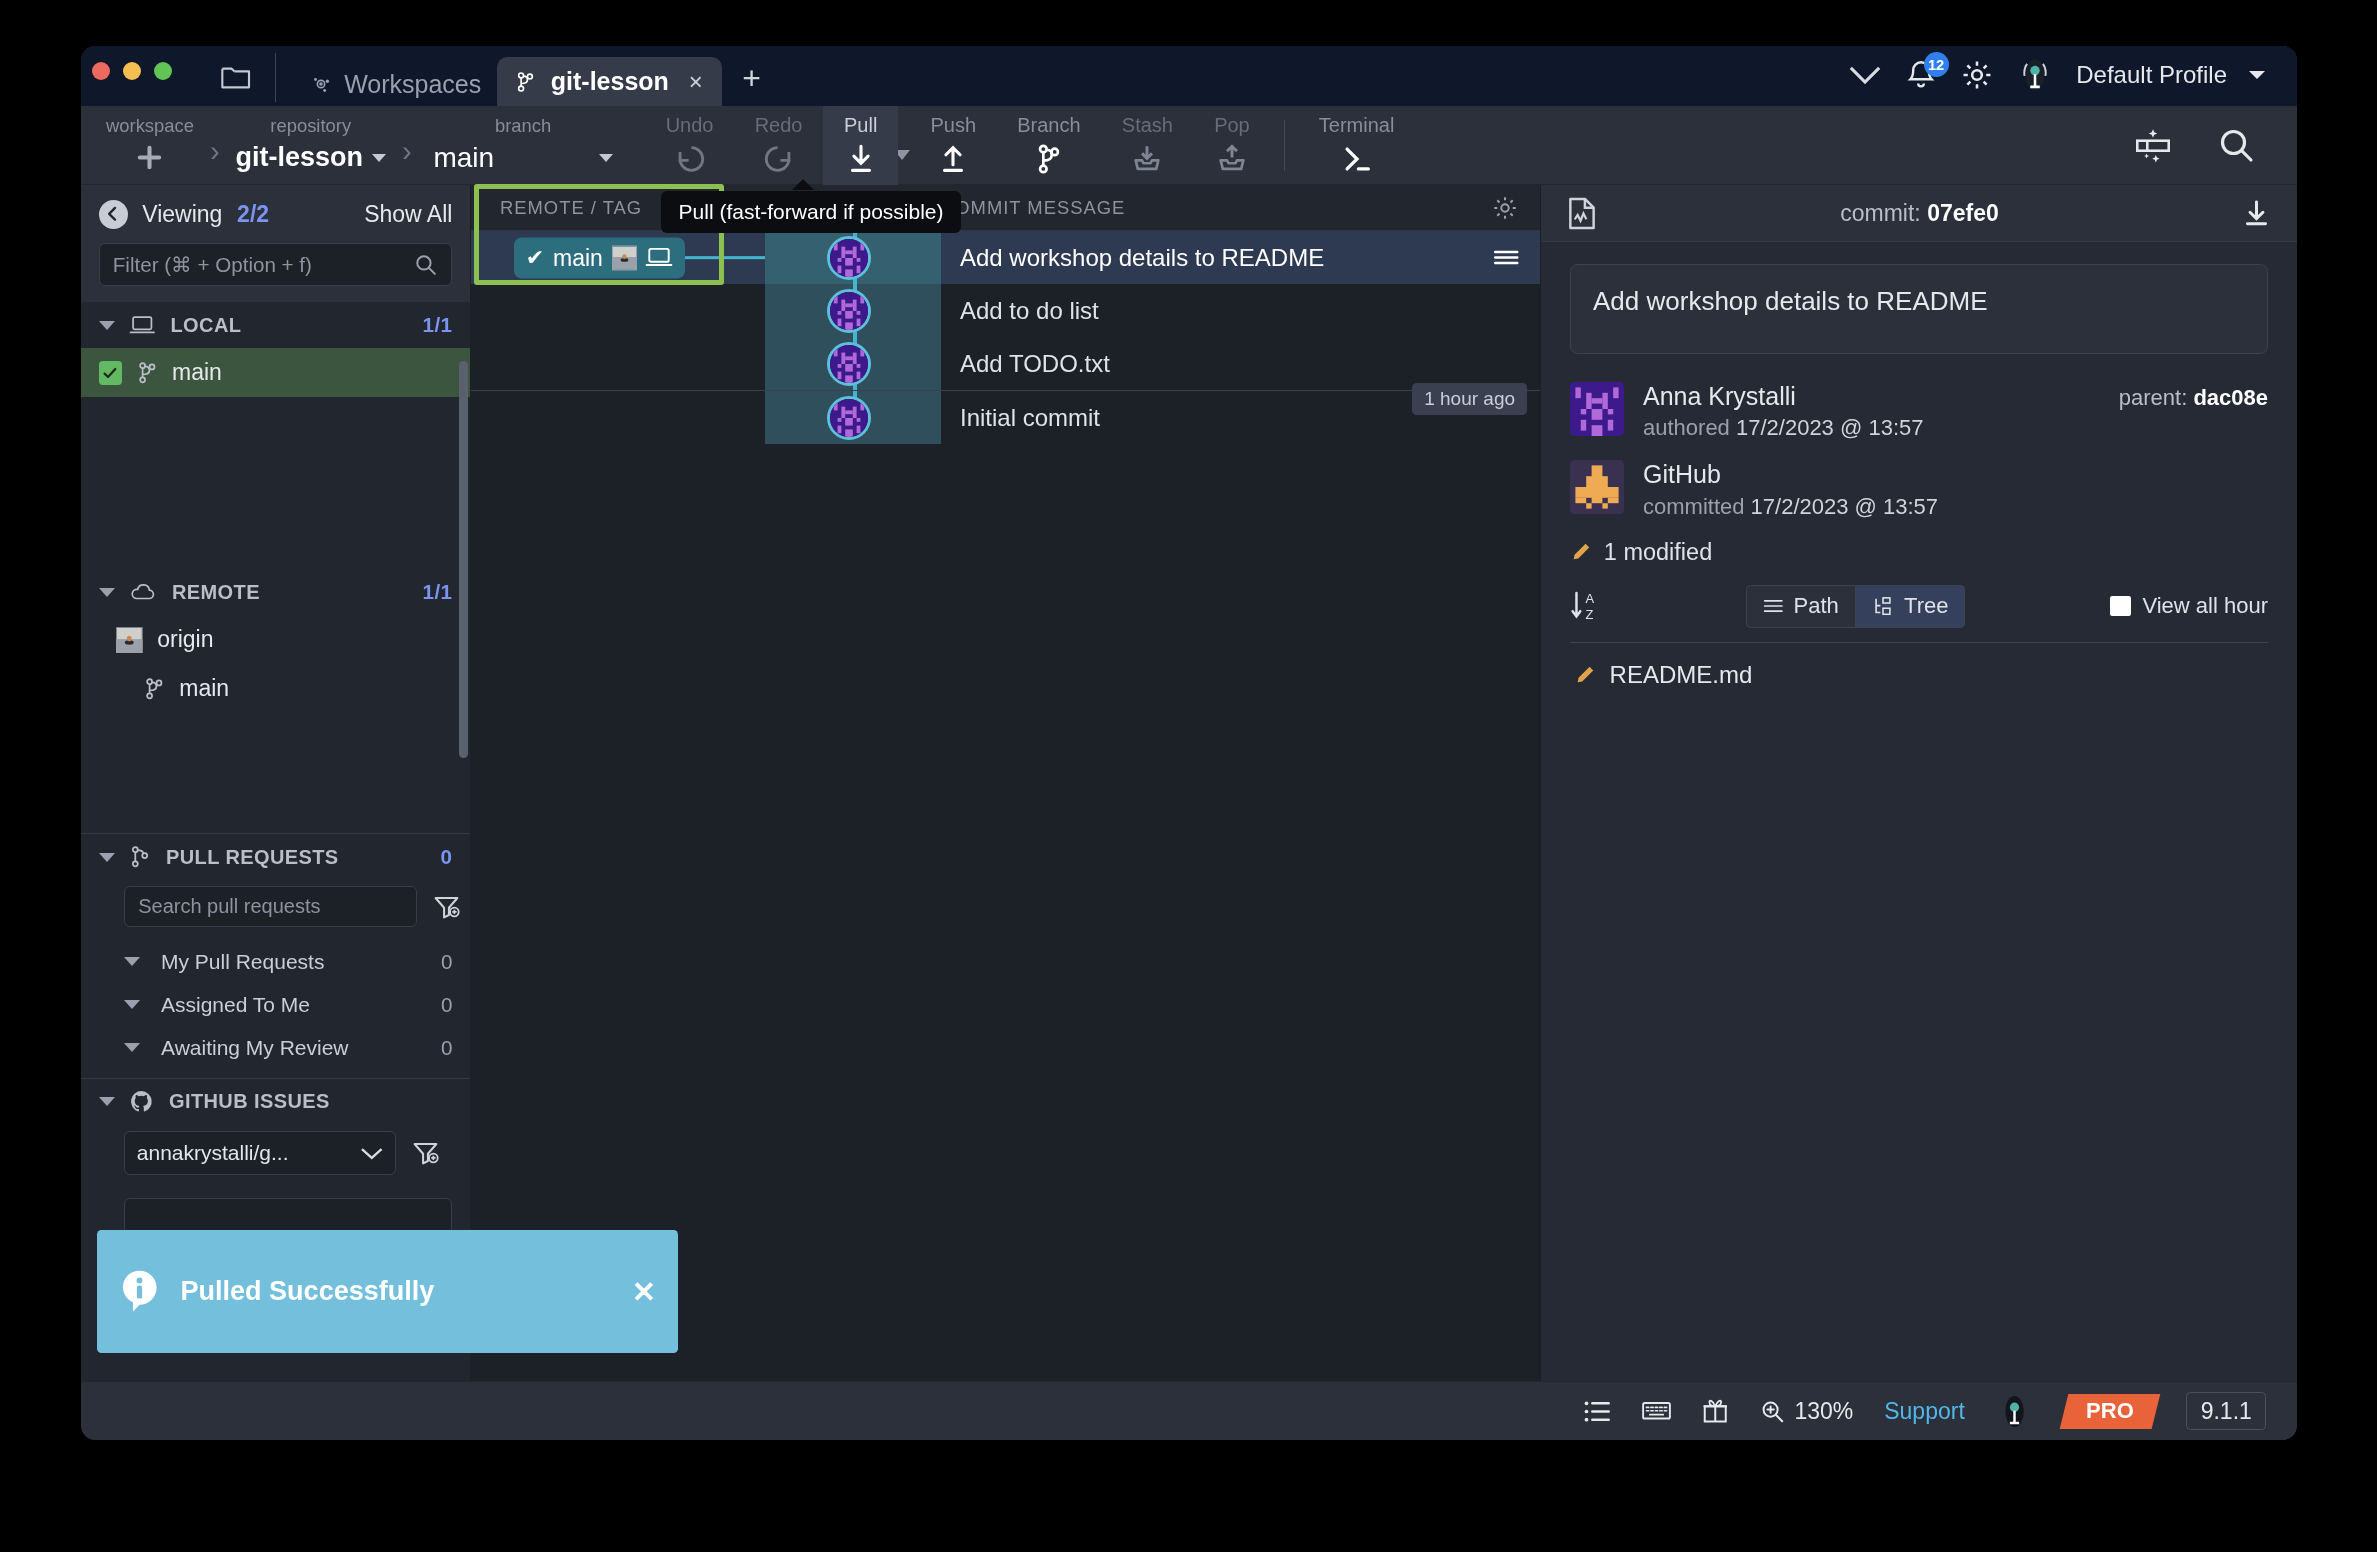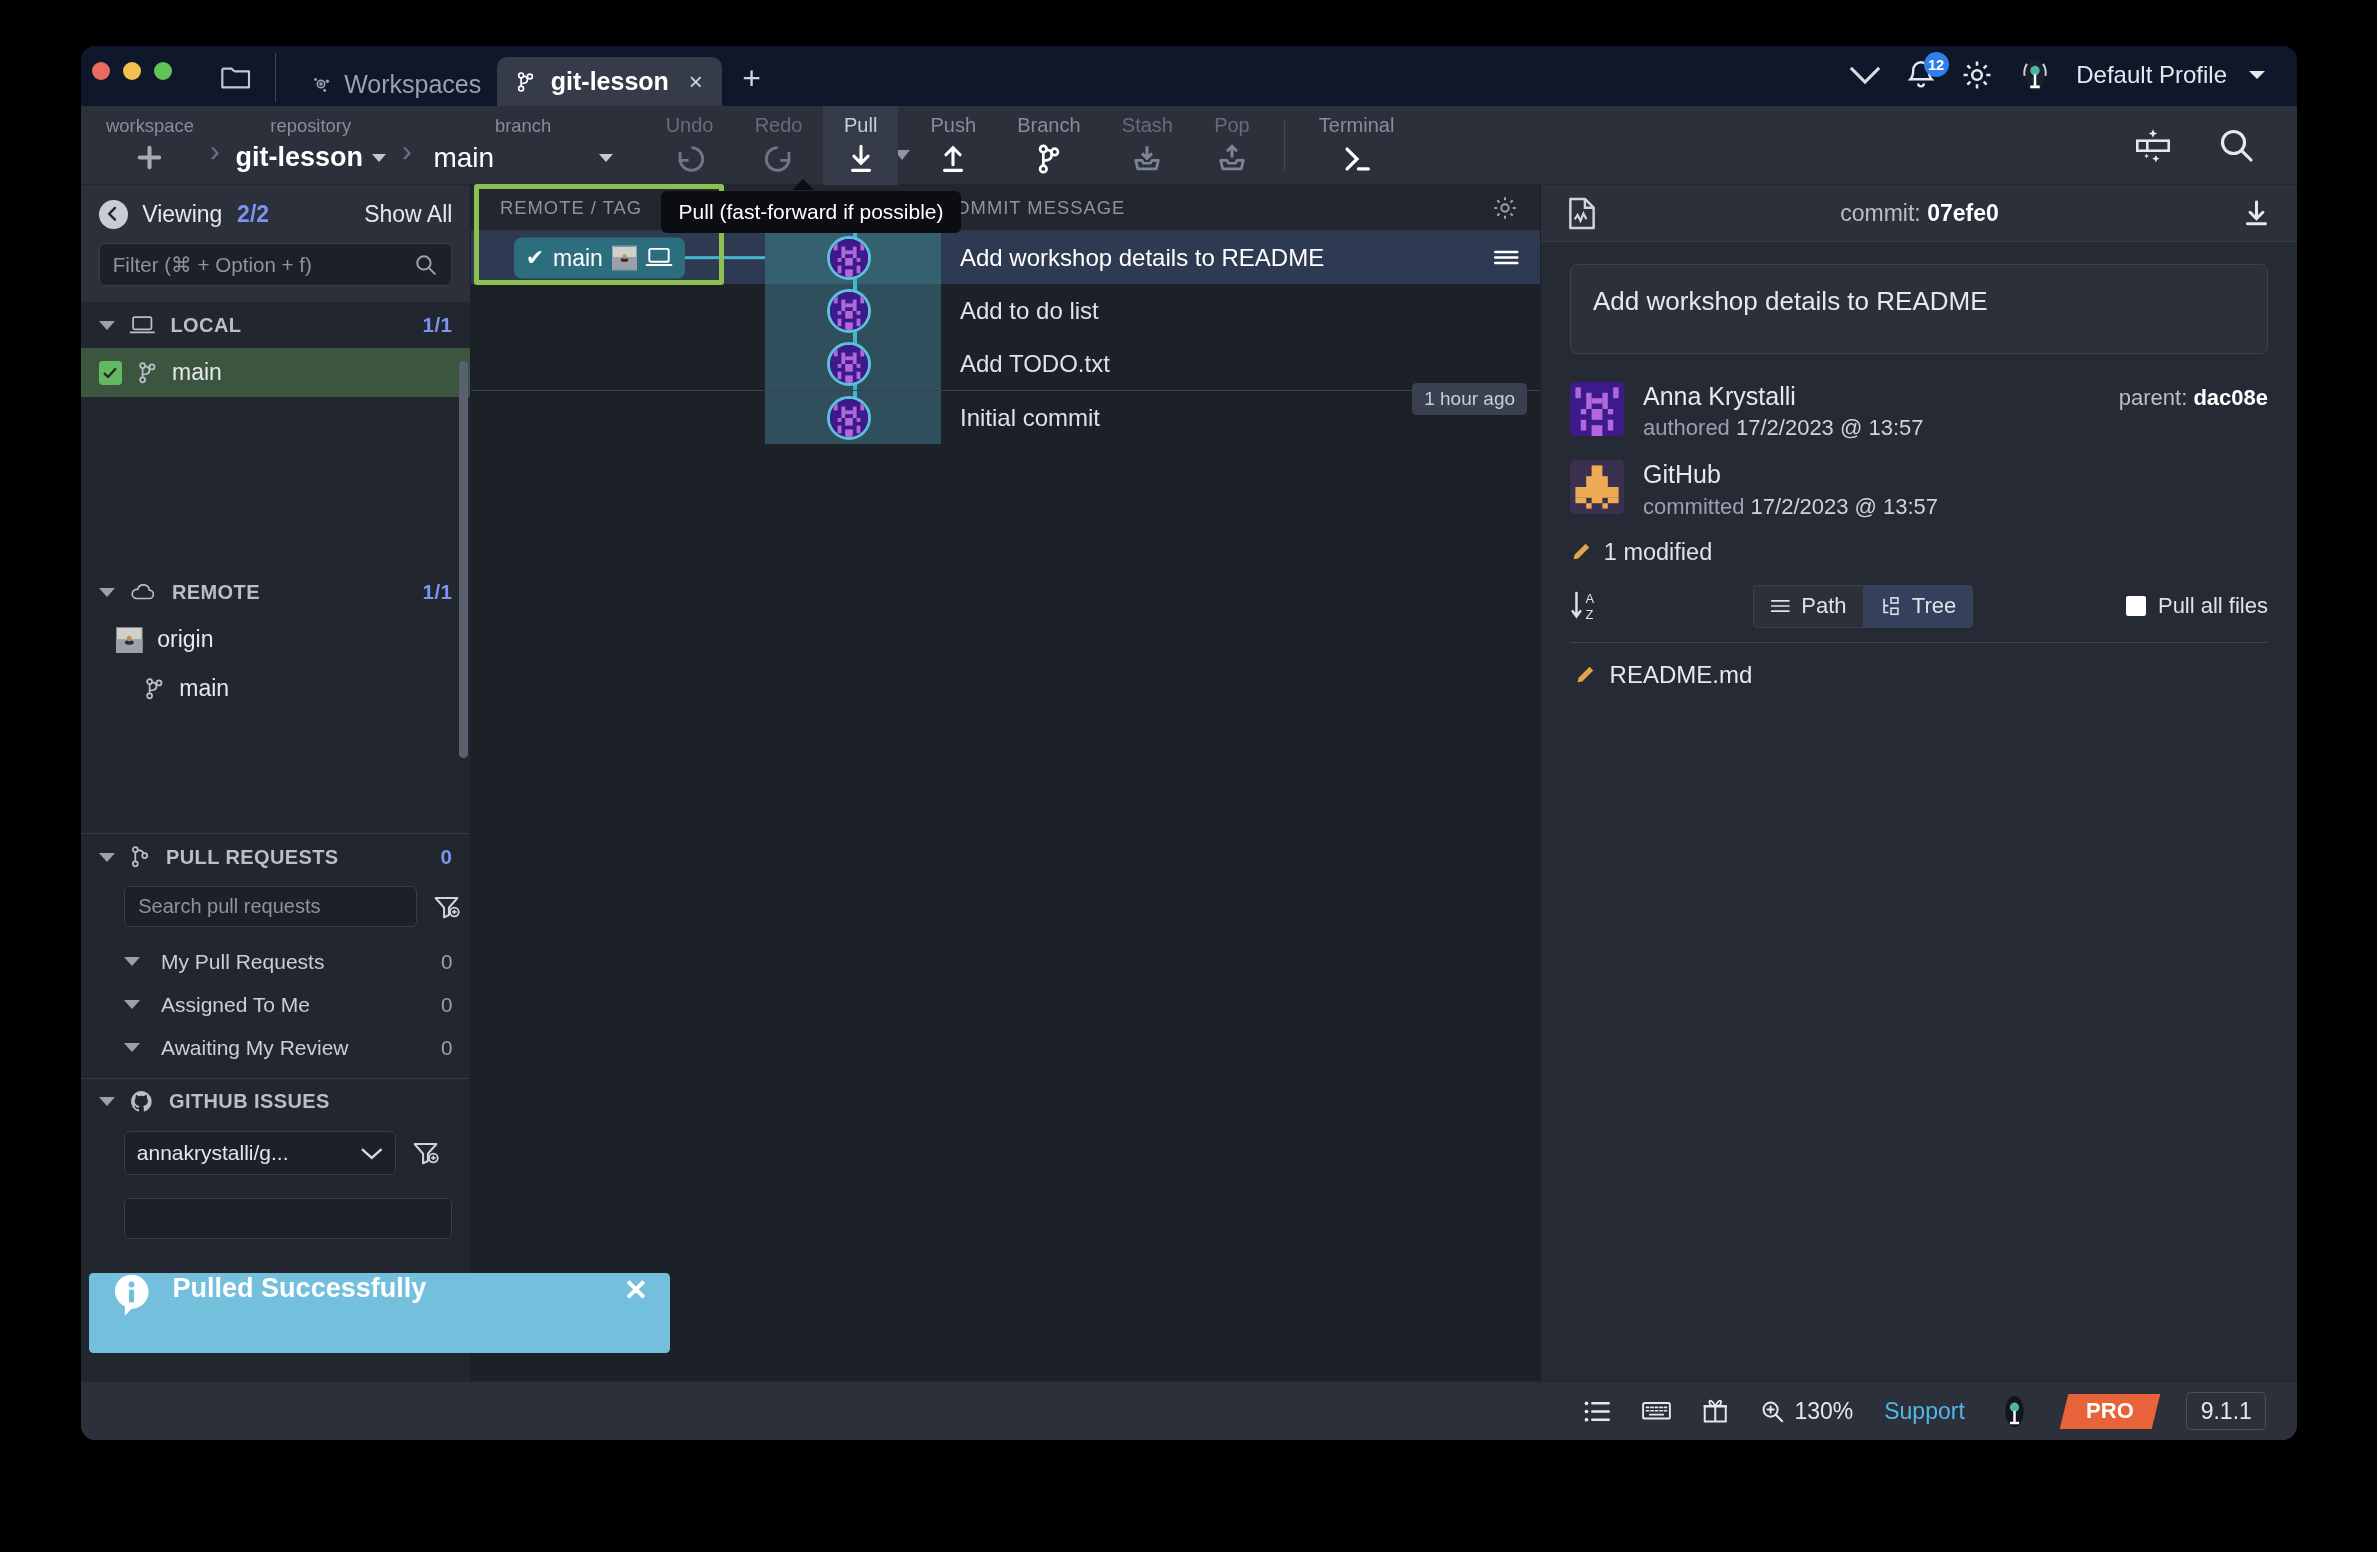--- a/index.html
+++ b/index.html
@@ -217,22 +217,22 @@
   .sb-zoom { color:#e6e8ec; font-size:23px; display:flex; align-items:center; gap:8.8px;}
   .sb-support { color:#52b7e8; font-size:23px; }
   .pro-badge {
     background:#e8623a; color:#fff; font-weight:700; font-size:22px;
     padding: 4.4px 22px; transform: skewX(-14deg); }
   .pro-badge span { display:inline-block; transform: skewX(14deg); }
   .ver-badge { border:0.7px solid #4b515d; border-radius:4.4px; color:#e6e8ec; font-size:23px; padding: 4.4px 13.2px; }
 
   
   .toast {
-    position:absolute; left: 8px; bottom: 87px; width: 581px; height: 80px;
-    background:#74c0dc; border-radius:4.4px; display:flex; 
+    position:absolute; left: 16px; bottom: 87px; width: 581px; height: 123px;
+    background:#74c0dc; border-radius:4.4px; display:flex; align-items:center;
     padding: 0 22px; gap: 20.6px; z-index: 60;
   }
   .toast .t-txt { color:#fff; font-size:27px; font-weight:700; }
   .toast .t-x { margin-left:auto; color:#fff; font-size:29px; font-weight:700; }
   svg { display:block; }
 </style>
 </head>
 <body>
 
 <div class="app">
@@ -861,21 +861,21 @@
               <svg width="22" height="19" viewBox="0 0 24 22">
                   <path d="M4 2v16h5M4 10h5" stroke="#dfe2e8" stroke-width="1.9" fill="none"></path>
                   <rect x="12" y="1" width="8" height="6" fill="none" stroke="#dfe2e8" stroke-width="1.8"></rect>
                   <rect x="12" y="13" width="8" height="7" fill="none" stroke="#dfe2e8" stroke-width="1.8"></rect>
                 </svg>
               <span>Tree</span>
             </span>
           </span>
           <span class="viewall">
             <span class="cb"></span>
-            <span>Pull all files</span>
+            <span>View all hour</span>
           </span>
         </div>
 
         <div class="file-sep"></div>
 
         <div class="filerow">
           <span>
             <svg width="22" height="22" viewBox="0 0 24 24">
                 <path d="M4 20l1-5L17 3l4 4L9 19z" fill="#e0a44a"></path>
               </svg>

